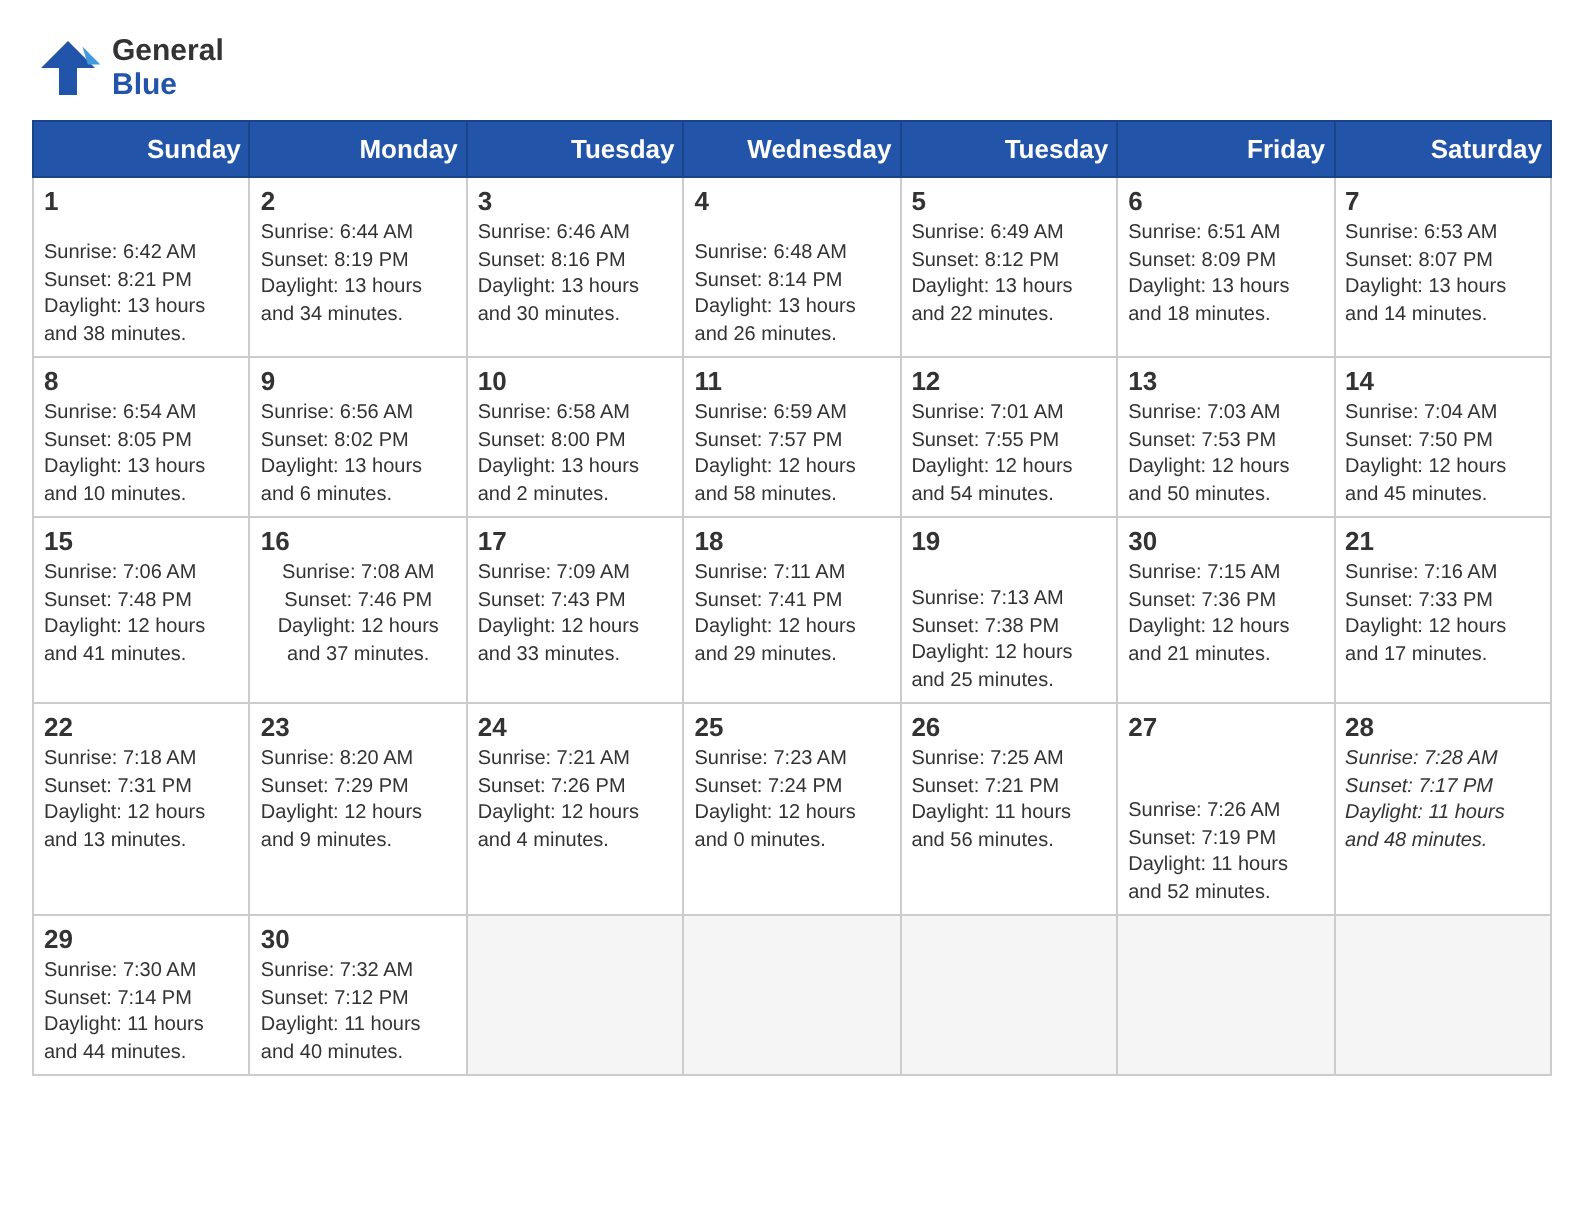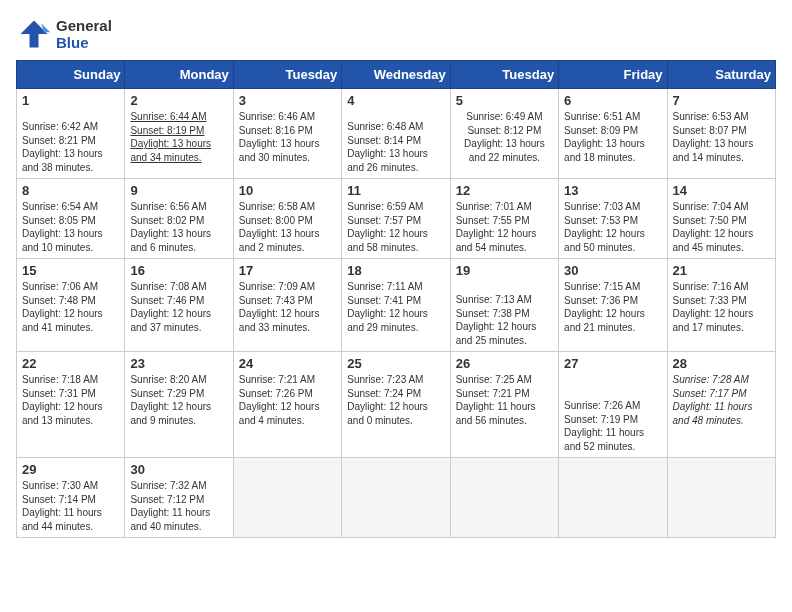--- a/index.html
+++ b/index.html
@@ -109,42 +109,42 @@
       <tr>
         <td>
           <span class="day-num">1</span>
           <div class="cell-text" style="white-space: pre-line; margin-top: 12px;">Sunrise: 6:42 AM
 Sunset: 8:21 PM
 Daylight: 13 hours
 and 38 minutes.</div>
         </td>
         <td>
           <span class="day-num">2</span>
-          <div class="cell-text" style="white-space: pre-line; text-decoration: underline;">Sunrise: 6:44 AM
+          <div class="cell-text" style="white-space: pre-line;">Sunrise: 6:44 AM
 Sunset: 8:19 PM
 Daylight: 13 hours
 and 34 minutes.</div>
         </td>
         <td>
           <span class="day-num">3</span>
           <div class="cell-text" style="white-space: pre-line;">Sunrise: 6:46 AM
 Sunset: 8:16 PM
 Daylight: 13 hours
 and 30 minutes.</div>
         </td>
         <td>
           <span class="day-num">4</span>
           <div class="cell-text" style="white-space: pre-line; margin-top: 12px;">Sunrise: 6:48 AM
 Sunset: 8:14 PM
 Daylight: 13 hours
 and 26 minutes.</div>
         </td>
         <td>
           <span class="day-num">5</span>
-          <div class="cell-text" style="white-space: pre-line; text-align: center;">Sunrise: 6:49 AM
+          <div class="cell-text" style="white-space: pre-line;">Sunrise: 6:49 AM
 Sunset: 8:12 PM
 Daylight: 13 hours
 and 22 minutes.</div>
         </td>
         <td>
           <span class="day-num">6</span>
           <div class="cell-text" style="white-space: pre-line;">Sunrise: 6:51 AM
 Sunset: 8:09 PM
 Daylight: 13 hours
 and 18 minutes.</div>
@@ -211,21 +211,21 @@
       <tr>
         <td>
           <span class="day-num">15</span>
           <div class="cell-text" style="white-space: pre-line;">Sunrise: 7:06 AM
 Sunset: 7:48 PM
 Daylight: 12 hours
 and 41 minutes.</div>
         </td>
         <td>
           <span class="day-num">16</span>
-          <div class="cell-text" style="white-space: pre-line;">Sunrise: 7:08 AM
+          <div class="cell-text" style="white-space: pre-line; text-align: center;">Sunrise: 7:08 AM
 Sunset: 7:46 PM
 Daylight: 12 hours
 and 37 minutes.</div>
         </td>
         <td>
           <span class="day-num">17</span>
           <div class="cell-text" style="white-space: pre-line;">Sunrise: 7:09 AM
 Sunset: 7:43 PM
 Daylight: 12 hours
 and 33 minutes.</div>

